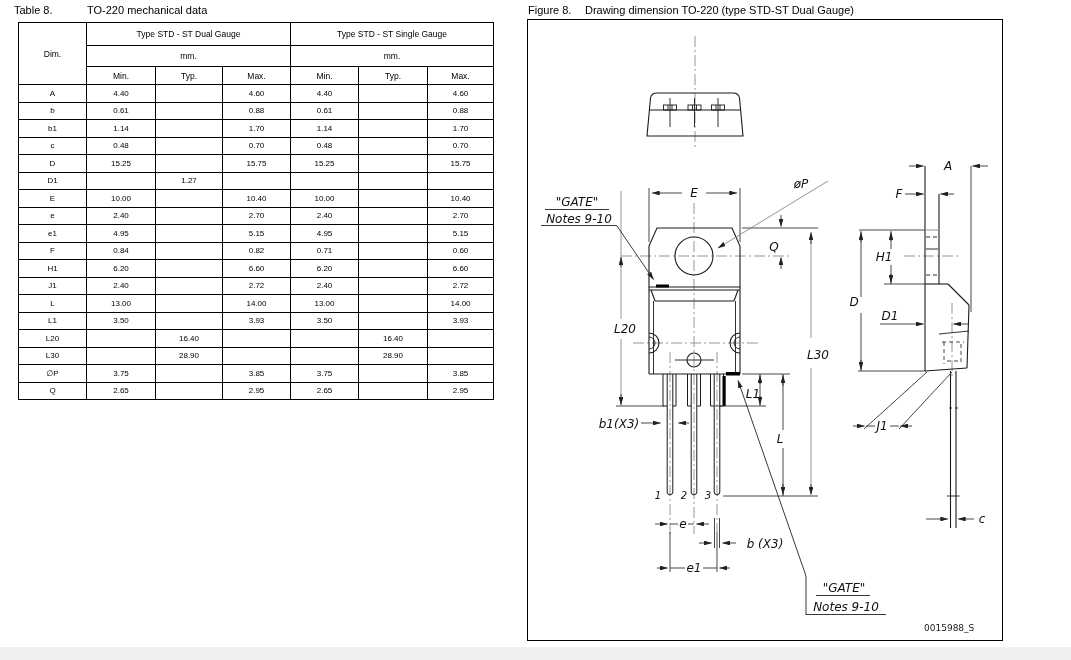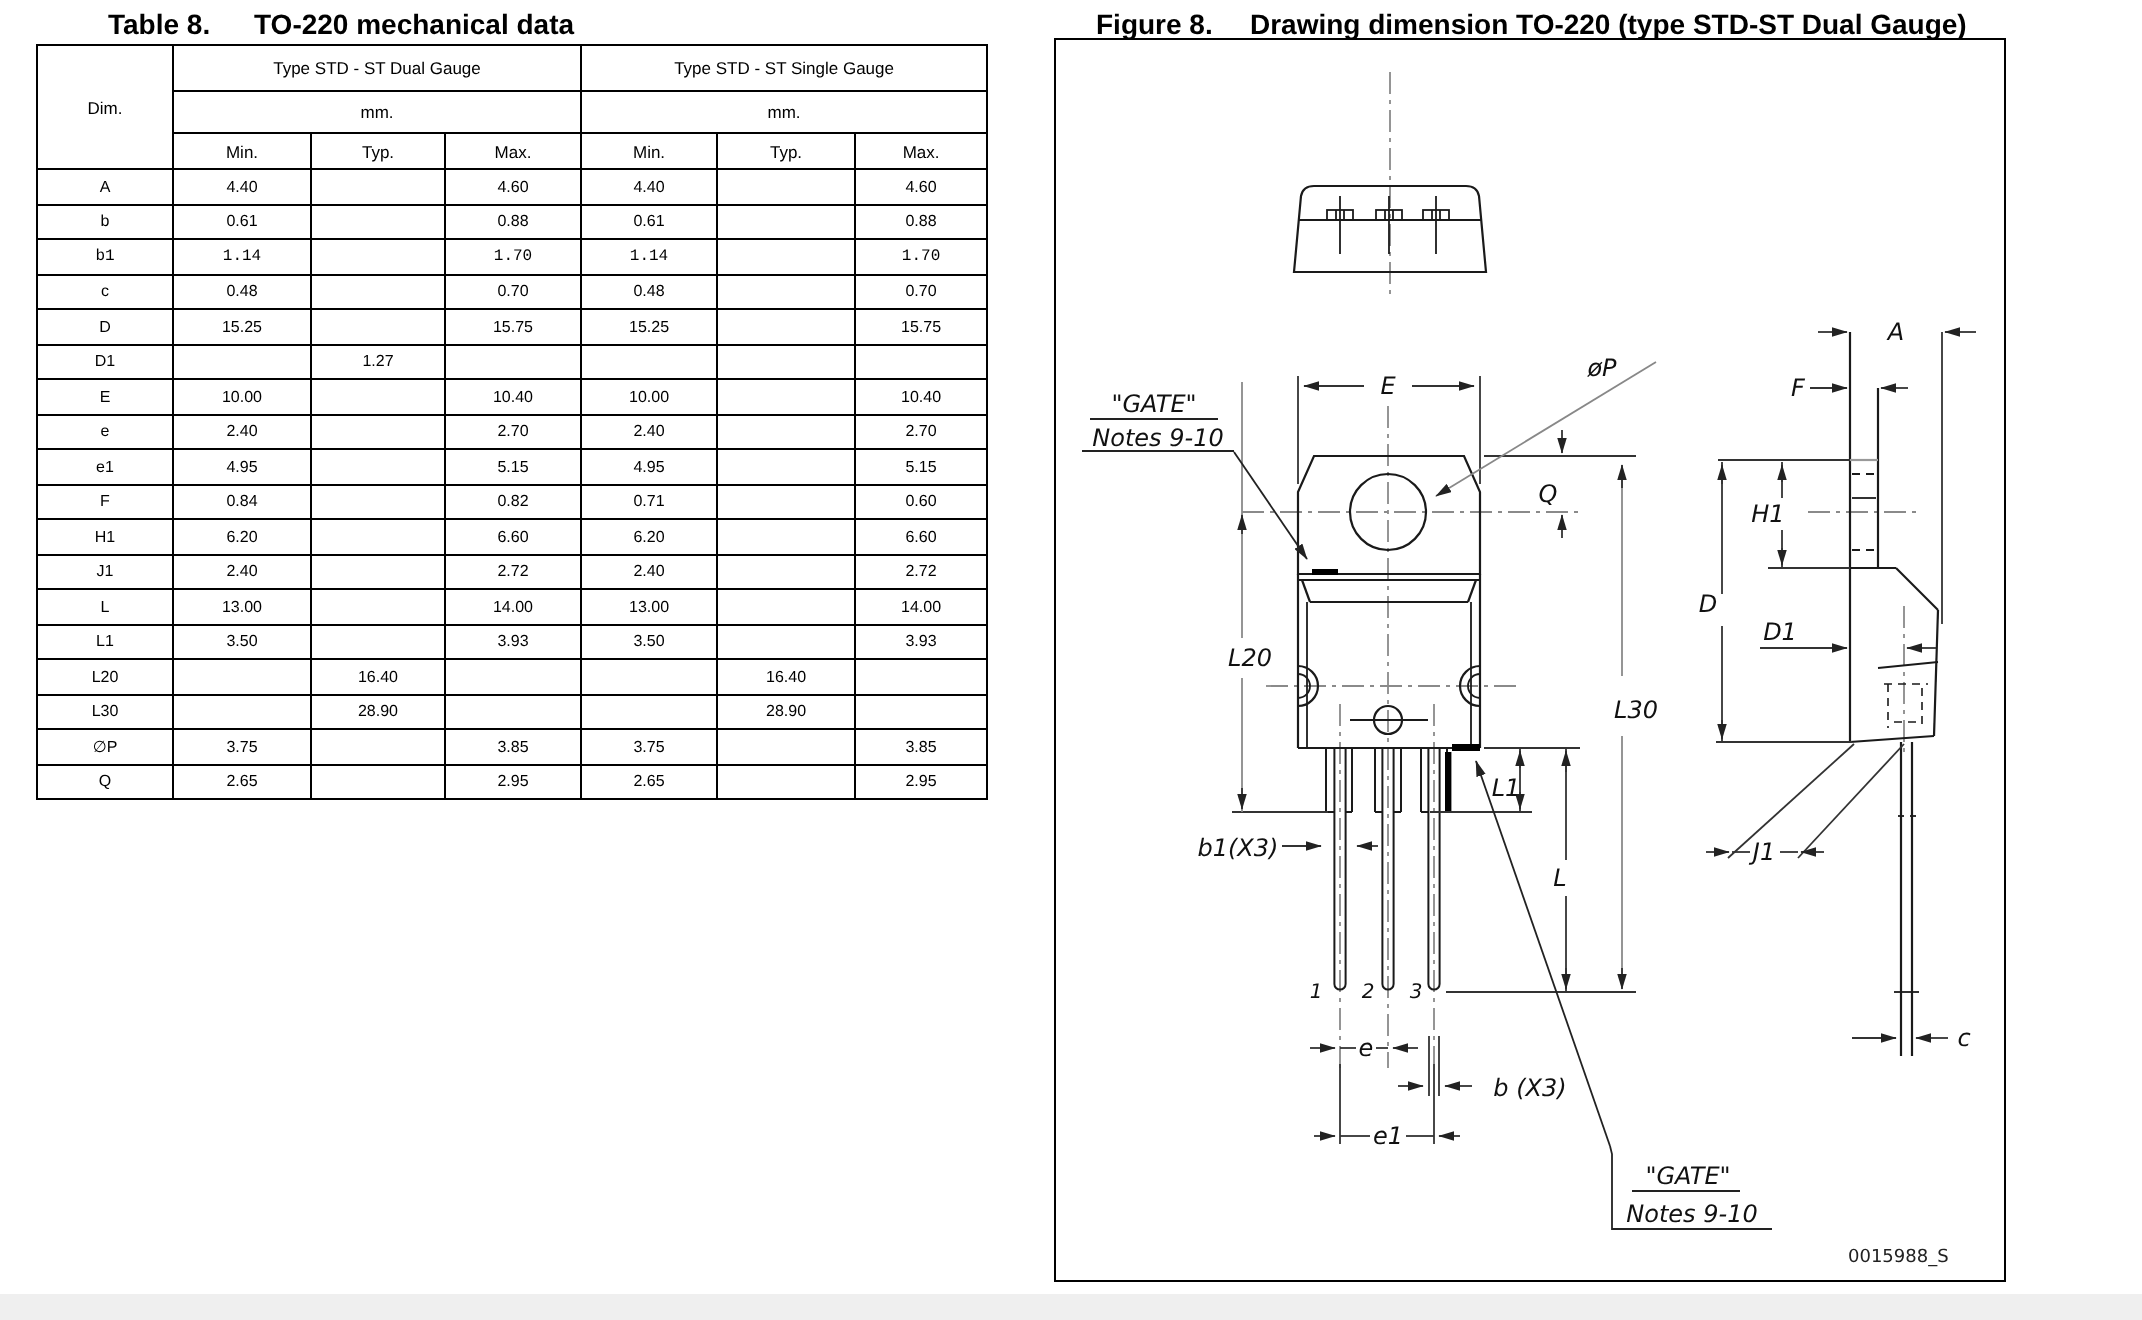--- a/index.html
+++ b/index.html
@@ -1,18 +1,18 @@
 <!DOCTYPE html>
 <html><head>
 <meta charset="utf-8">
 <style>
   html,body{margin:0;padding:0;background:#fff;}
   #page{position:relative;width:1071px;height:660px;background:#ffffff;overflow:hidden;
         font-family:"Liberation Sans", sans-serif;color:#000;}
-  .cap{position:absolute;top:4px;font-size:14px;font-weight:bold;white-space:nowrap;margin-left:40px;}
+  .cap{position:absolute;top:4px;font-size:11px;font-weight:normal;white-space:nowrap;}
   
   #mech-table{position:absolute;left:18px;top:22px;width:475px;border-collapse:collapse;
               table-layout:fixed;}
   #mech-table th,#mech-table td{border:1px solid #000;text-align:center;vertical-align:middle;
               padding:0;overflow:hidden;}
   #mech-table th{font-size:8.5px;font-weight:normal;}
   #mech-table td{font-size:8px;font-weight:normal;}
   
   #fig-frame{position:absolute;left:527px;top:19px;width:474px;height:620px;border:1px solid #000;background:#fff;}
   #bottom-strip{position:absolute;left:0;top:647px;width:1071px;height:13px;background:#efefef;}
@@ -67,21 +67,21 @@
         </tr>
         <tr style="height: 17.5px;">
           <td>b</td>
           <td>0.61</td>
           <td></td>
           <td>0.88</td>
           <td>0.61</td>
           <td></td>
           <td>0.88</td>
         </tr>
-        <tr style="height: 17.5px; font-family: Liberation Mono, monospace;">
+        <tr style="height: 17.5px;">
           <td>b1</td>
           <td>1.14</td>
           <td></td>
           <td>1.70</td>
           <td>1.14</td>
           <td></td>
           <td>1.70</td>
         </tr>
         <tr style="height: 17.5px;">
           <td>c</td>
@@ -214,21 +214,21 @@
           <td>2.65</td>
           <td></td>
           <td>2.95</td>
           <td>2.65</td>
           <td></td>
           <td>2.95</td>
         </tr>
       </tbody>
   </table>
 
-  <span class="cap" style="left:508px">Figure 8.</span>
+  <span class="cap" style="left:528px">Figure 8.</span>
   <span class="cap" style="left:585px">Drawing dimension TO-220 (type STD-ST Dual Gauge)</span>
 
   <div id="fig-frame">
     <svg width="474" height="620" viewBox="0 0 474 620">
       <defs>
         <marker id="arr" viewBox="0 0 10 6" refX="9.5" refY="3" markerWidth="9" markerHeight="5.5" orient="auto">
             <path d="M0,0 L10,3 L0,6 z" fill="#222"></path>
           </marker>
       </defs>
 

